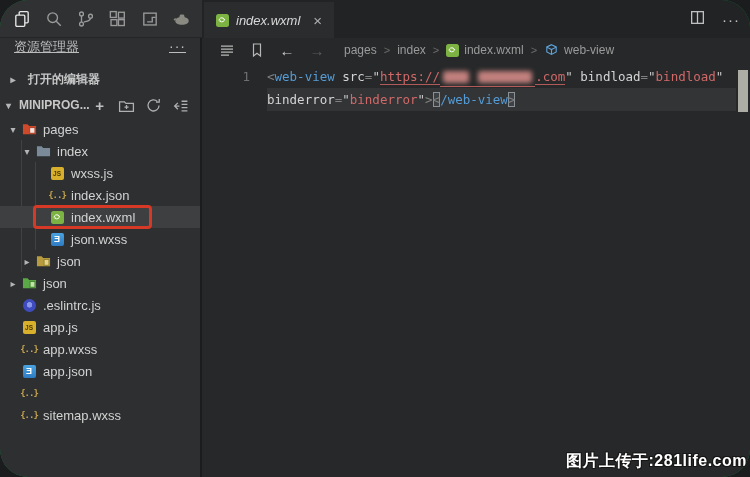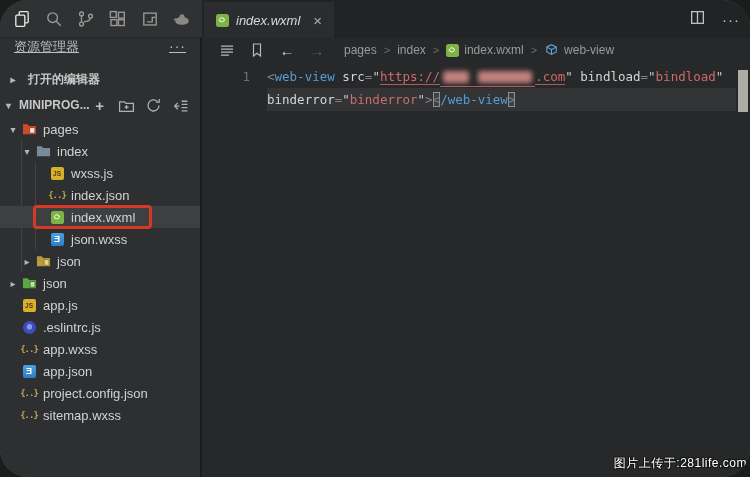--- a/index.html
+++ b/index.html
@@ -67,21 +67,21 @@
   .tk-url{color:#d16969;border-bottom:1px solid #b25a5a;}
   .bb{box-shadow:inset 0 0 0 1px #8a9096;background:rgba(130,136,142,.16);}
   .redact{display:inline-flex;align-items:center;gap:9px;padding:0 3px;vertical-align:middle;
           border-bottom:1px solid #b25a5a;height:17px;}
   .redact i{display:block;height:12px;border-radius:2px;background:#c2807d;filter:blur(2.5px);}
   .redact i:first-child{width:26px;} .redact i:last-child{width:54px;}
   
   .vscroll{position:absolute;right:0;top:24px;width:14px;bottom:0;}
   .vthumb{position:absolute;left:2px;top:8px;width:10px;height:42px;background:#aeada5;cursor:pointer;}
   
-  .watermark{position:absolute;right:3px;bottom:5px;font-size:12px;font-weight:normal;color:#ffffff;
+  .watermark{position:absolute;right:3px;bottom:5px;font-size:16px;font-weight:bold;color:#ffffff;
              letter-spacing:.5px;z-index:9;
              text-shadow:-1px -1px 0 #161616,1px -1px 0 #161616,-1px 1px 0 #161616,1px 1px 0 #161616;}
 </style>
 </head>
 <body>
 
 <div id="app">
 
   <div class="topbar" id="topbar">
       <div class="act">
@@ -260,51 +260,50 @@
             <svg width="17" height="15" viewBox="0 0 16 16" fill="none">
               <path d="M1 2.5h5l1.6 1.8H15V13H1z" fill="#5ba846"></path>
               <rect x="8.6" y="5.8" width="5.2" height="6.2" fill="#bfe3a8" stroke="#42832f"></rect>
             </svg>
           </span>
           <span class="flabel">json</span>
         </div>
         <div class="tree-row" style="padding-left: 6px;">
           <span class="chev"></span>
           <span class="ficon">
+            <span class="gi gi-eslint"></span>
+          </span>
+          <span class="flabel">.eslintrc.js</span>
+        </div>
+        <div class="tree-row" style="padding-left: 6px;">
+          <span class="chev"></span>
+          <span class="ficon">
             <span class="gi gi-js">JS</span>
           </span>
           <span class="flabel">app.js</span>
         </div>
         <div class="tree-row" style="padding-left: 6px;">
           <span class="chev"></span>
           <span class="ficon">
-            <span class="gi gi-eslint"></span>
-          </span>
-          <span class="flabel">.eslintrc.js</span>
-        </div>
-        <div class="tree-row" style="padding-left: 6px;">
-          <span class="chev"></span>
-          <span class="ficon">
             <span class="gi gi-json">{..}</span>
           </span>
           <span class="flabel">app.wxss</span>
         </div>
         <div class="tree-row" style="padding-left: 6px;">
           <span class="chev"></span>
           <span class="ficon">
             <span class="gi gi-wxss">Ǝ</span>
           </span>
           <span class="flabel">app.json</span>
         </div>
         <div class="tree-row" style="padding-left: 6px;">
           <span class="chev"></span>
           <span class="ficon">
             <span class="gi gi-json">{..}</span>
           </span>
-          <span class="flabel">project.config.json</span>
         </div>
         <div class="tree-row" style="padding-left: 6px;">
           <span class="chev"></span>
           <span class="ficon">
             <span class="gi gi-json">{..}</span>
           </span>
           <span class="flabel">sitemap.wxss</span>
         </div>
       </div>
   </div>

